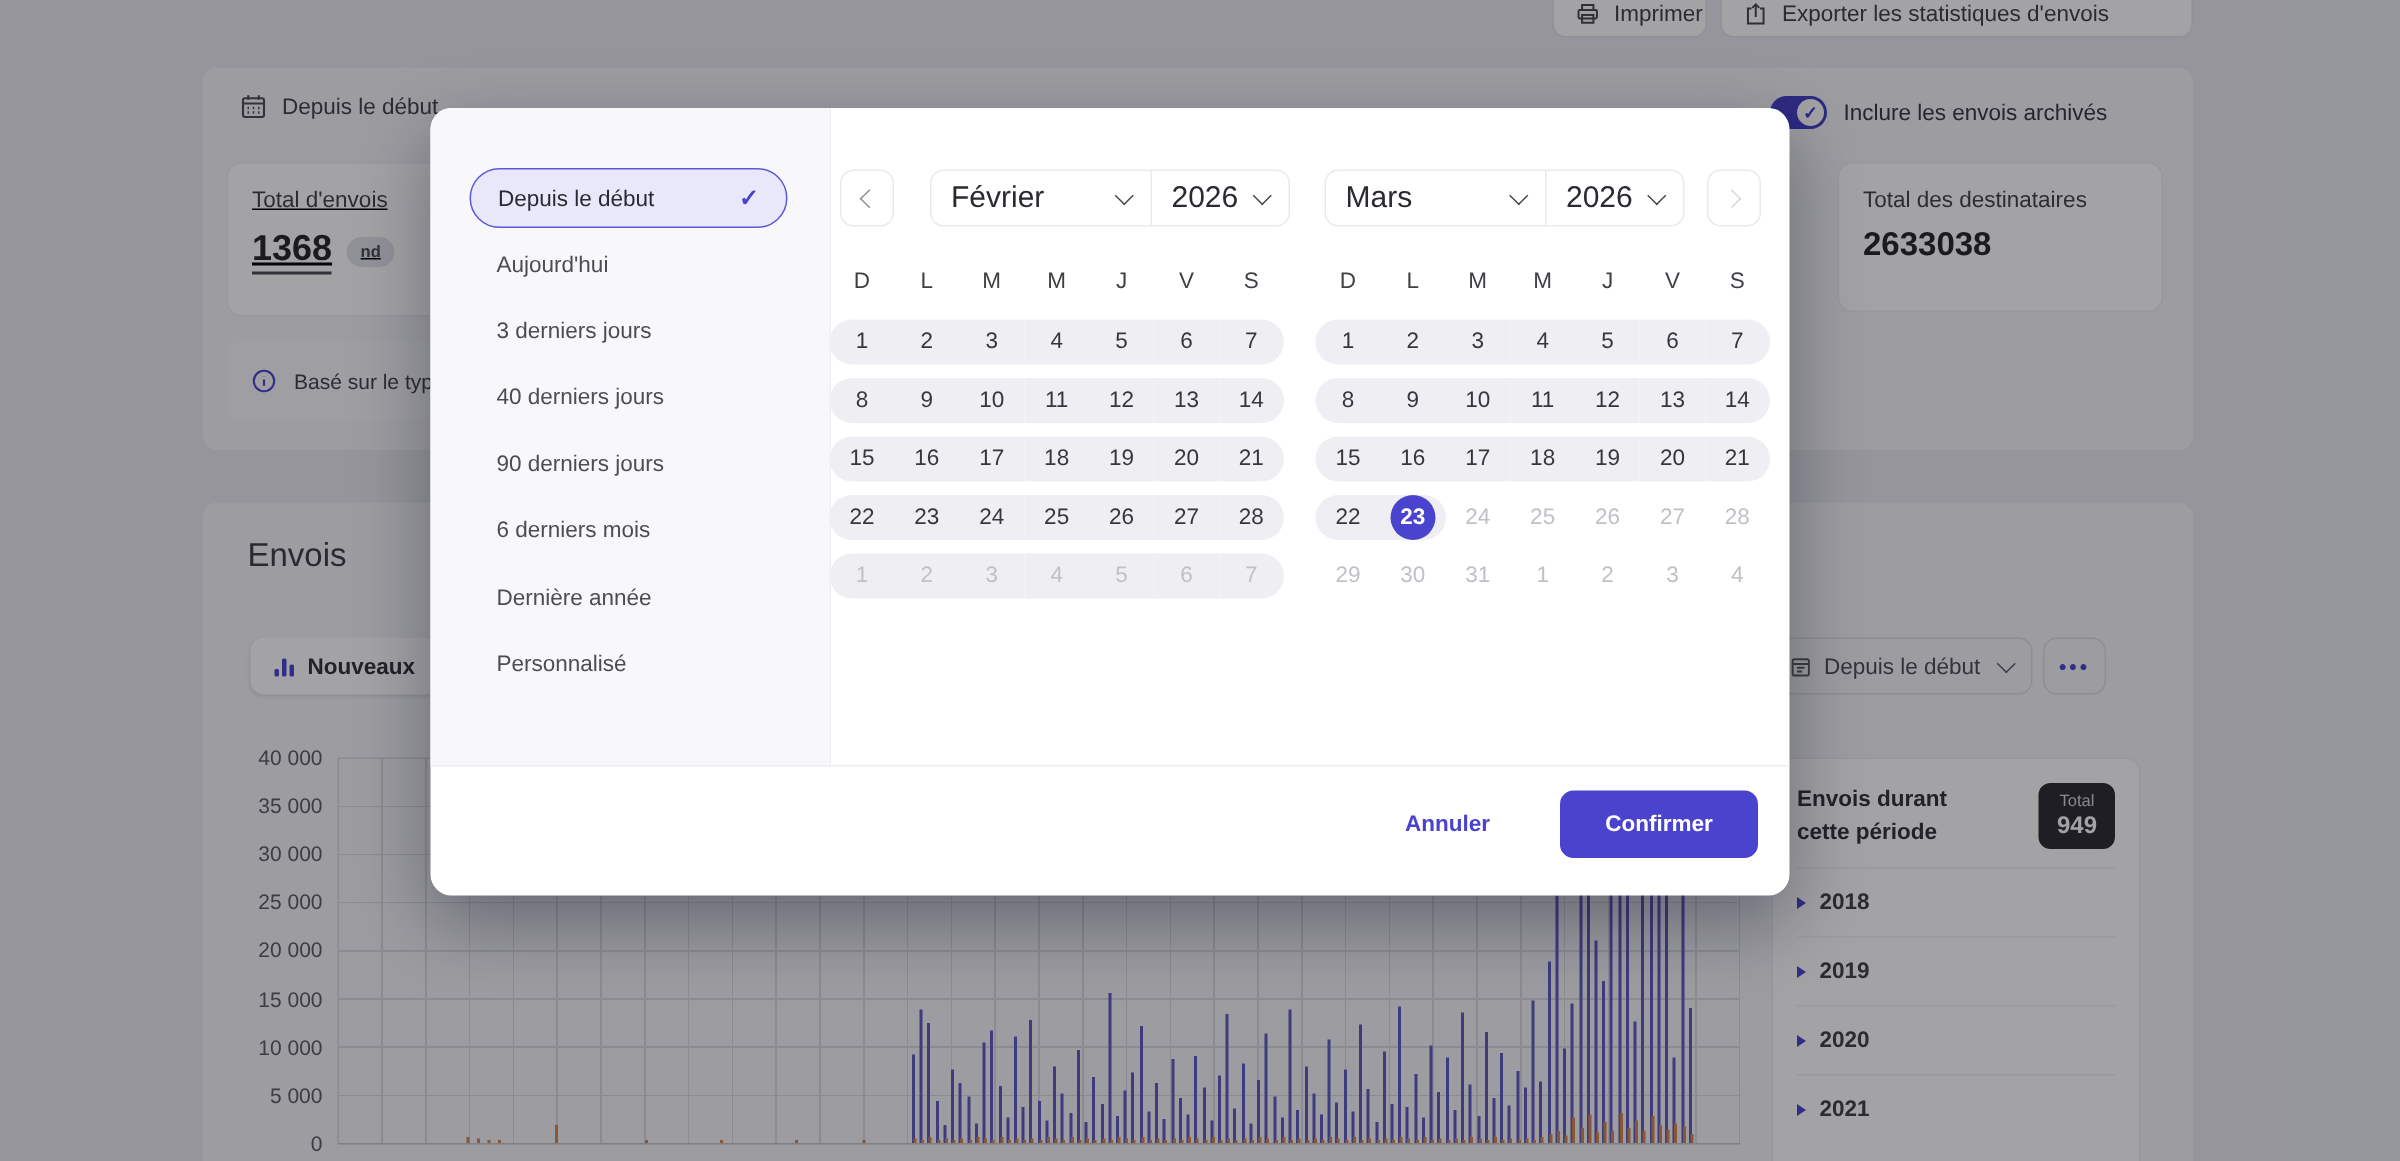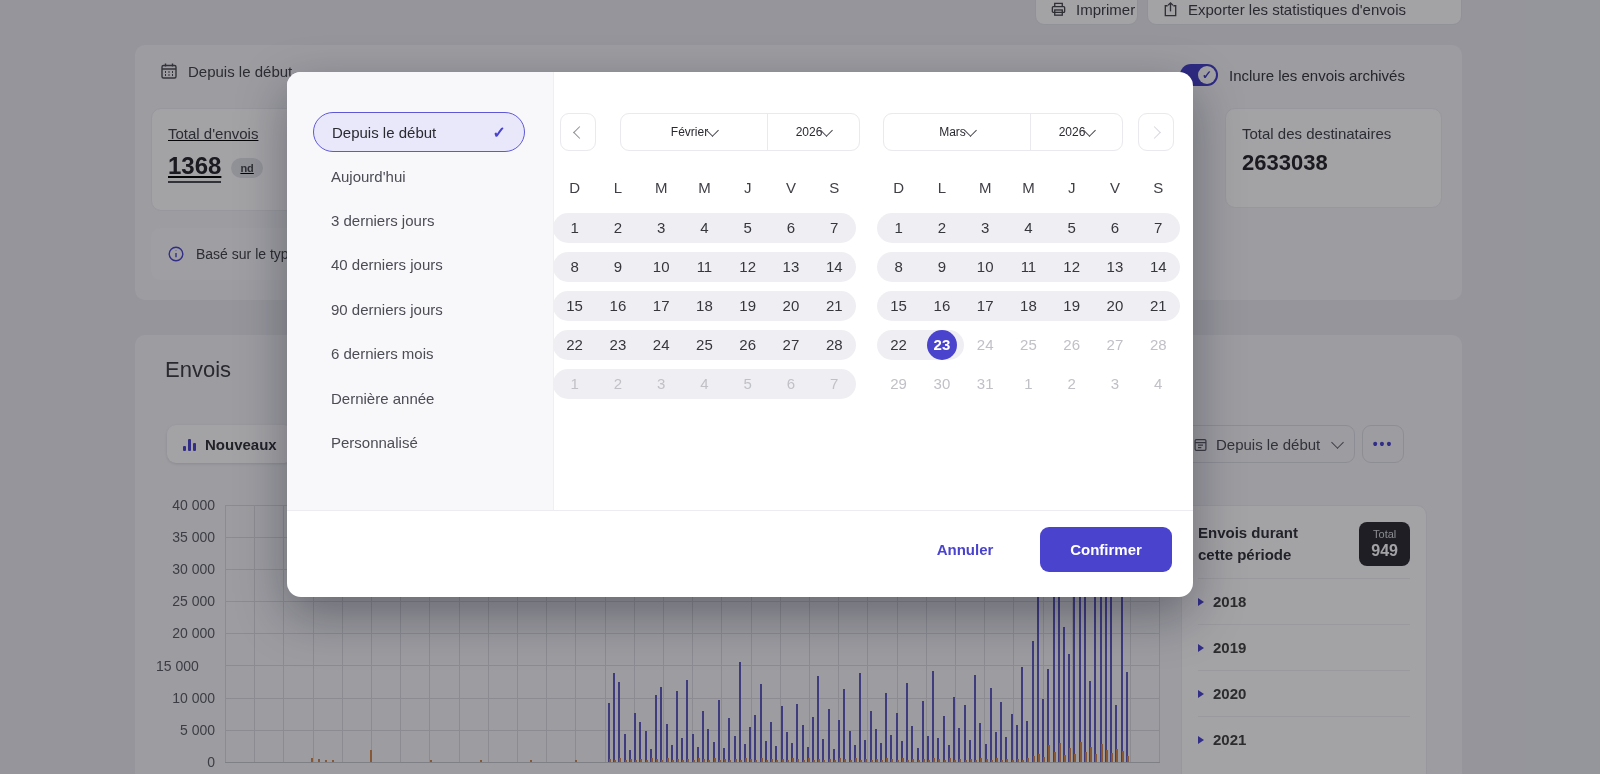--- a/index.html
+++ b/index.html
@@ -49,21 +49,21 @@
   .preset-pill{position:absolute;left:26px;top:40px;width:212px;height:40px;background:#e9e8fb;border:1px solid #5f58d6;
     border-radius:21px;display:flex;align-items:center;justify-content:space-between;padding:0 18px;box-sizing:border-box;
     font-size:15px;color:#2a2a31;}
   .preset-pill .chk{color:#4a43ce;font-weight:bold;font-size:16px;}
   .preset-item{position:absolute;left:44px;font-size:15px;color:#4c4c55;cursor:default;}
   .nav-btn{position:absolute;top:41px;width:36px;height:38px;border:1px solid #e9e9ee;border-radius:9px;background:#fff;
     display:flex;align-items:center;justify-content:center;color:#8d8d96;box-sizing:border-box;}
   .nav-btn.disabled{color:#d7d7de;}
   .sel-box{position:absolute;top:41px;width:240px;height:38px;border:1px solid #e9e9ee;border-radius:9px;
     display:flex;align-items:stretch;box-sizing:border-box;}
-  .sel-part{display:flex;align-items:center;justify-content:center;padding:0 13px;font-size:12px;color:#2a2a31;}
+  .sel-part{display:flex;align-items:center;justify-content:space-between;padding:0 13px;font-size:20px;color:#2a2a31;}
   .sel-part.month{width:147px;border-right:1px solid #e9e9ee;box-sizing:border-box;}
   .sel-part.year{flex:1;}
   .chv{display:inline-block;width:8px;height:8px;border-right:1.8px solid currentColor;border-bottom:1.8px solid currentColor;}
   .chv.down{transform:rotate(45deg);margin-top:-4px;color:#44444b;}
   .chv.left{transform:rotate(135deg);margin-left:3px;}
   .chv.right{transform:rotate(-45deg);margin-right:3px;}
   .cal{position:absolute;top:101px;width:303px;}
   .cal-row{display:flex;height:30px;margin-bottom:9px;position:relative;}
   .cal-row.hdr{margin-bottom:10px;}
   .dh{width:43.28px;text-align:center;line-height:30px;font-size:15px;color:#3f3f46;}
@@ -175,21 +175,21 @@
     <div class="more-btn" style="left:1227px;top:90px;">
       <span>•••</span>
     </div>
 
     <div id="ylabels">
         <div class="ylab" style="left: 5px; top: 162px;">40 000</div>
         <div class="ylab" style="left: 5px; top: 194.1px;">35 000</div>
         <div class="ylab" style="left: 5px; top: 226.2px;">30 000</div>
         <div class="ylab" style="left: 5px; top: 258.3px;">25 000</div>
         <div class="ylab" style="left: 5px; top: 290.4px;">20 000</div>
-        <div class="ylab" style="left: 5px; top: 322.5px; text-align: center;">15 000</div>
+        <div class="ylab" style="left: 5px; top: 322.5px;">15 000</div>
         <div class="ylab" style="left: 5px; top: 354.6px;">10 000</div>
         <div class="ylab" style="left: 5px; top: 386.7px;">5 000</div>
         <div class="ylab" style="left: 5px; top: 418.8px;">0</div>
       </div>
     <div id="plot">
         <div class="bar" style="left: 383px; height: 59.11px; background: rgb(93, 87, 192);"></div>
         <div class="bar" style="left: 388.23px; height: 88.665px; background: rgb(93, 87, 192);"></div>
         <div class="bar" style="left: 393.46px; height: 79.67px; background: rgb(93, 87, 192);"></div>
         <div class="bar" style="left: 398.69px; height: 27.6275px; background: rgb(93, 87, 192);"></div>
         <div class="bar" style="left: 403.92px; height: 12.2075px; background: rgb(93, 87, 192);"></div>

